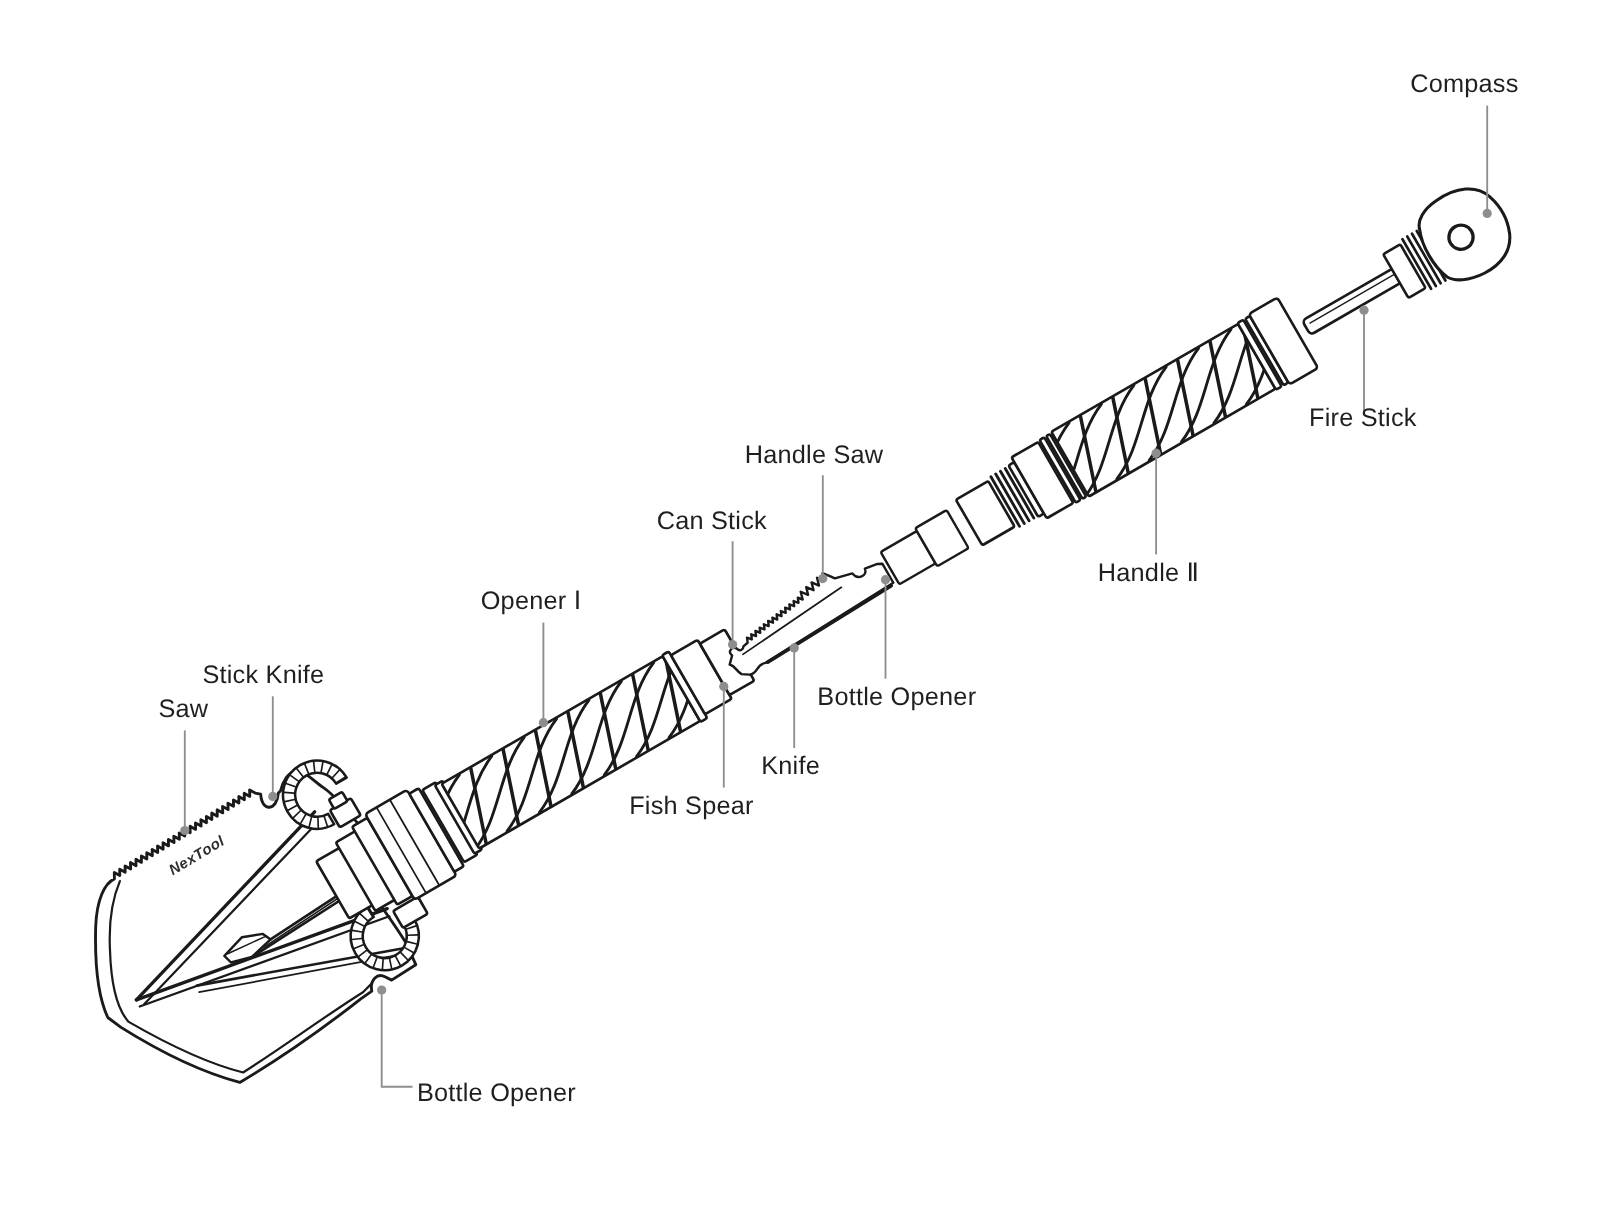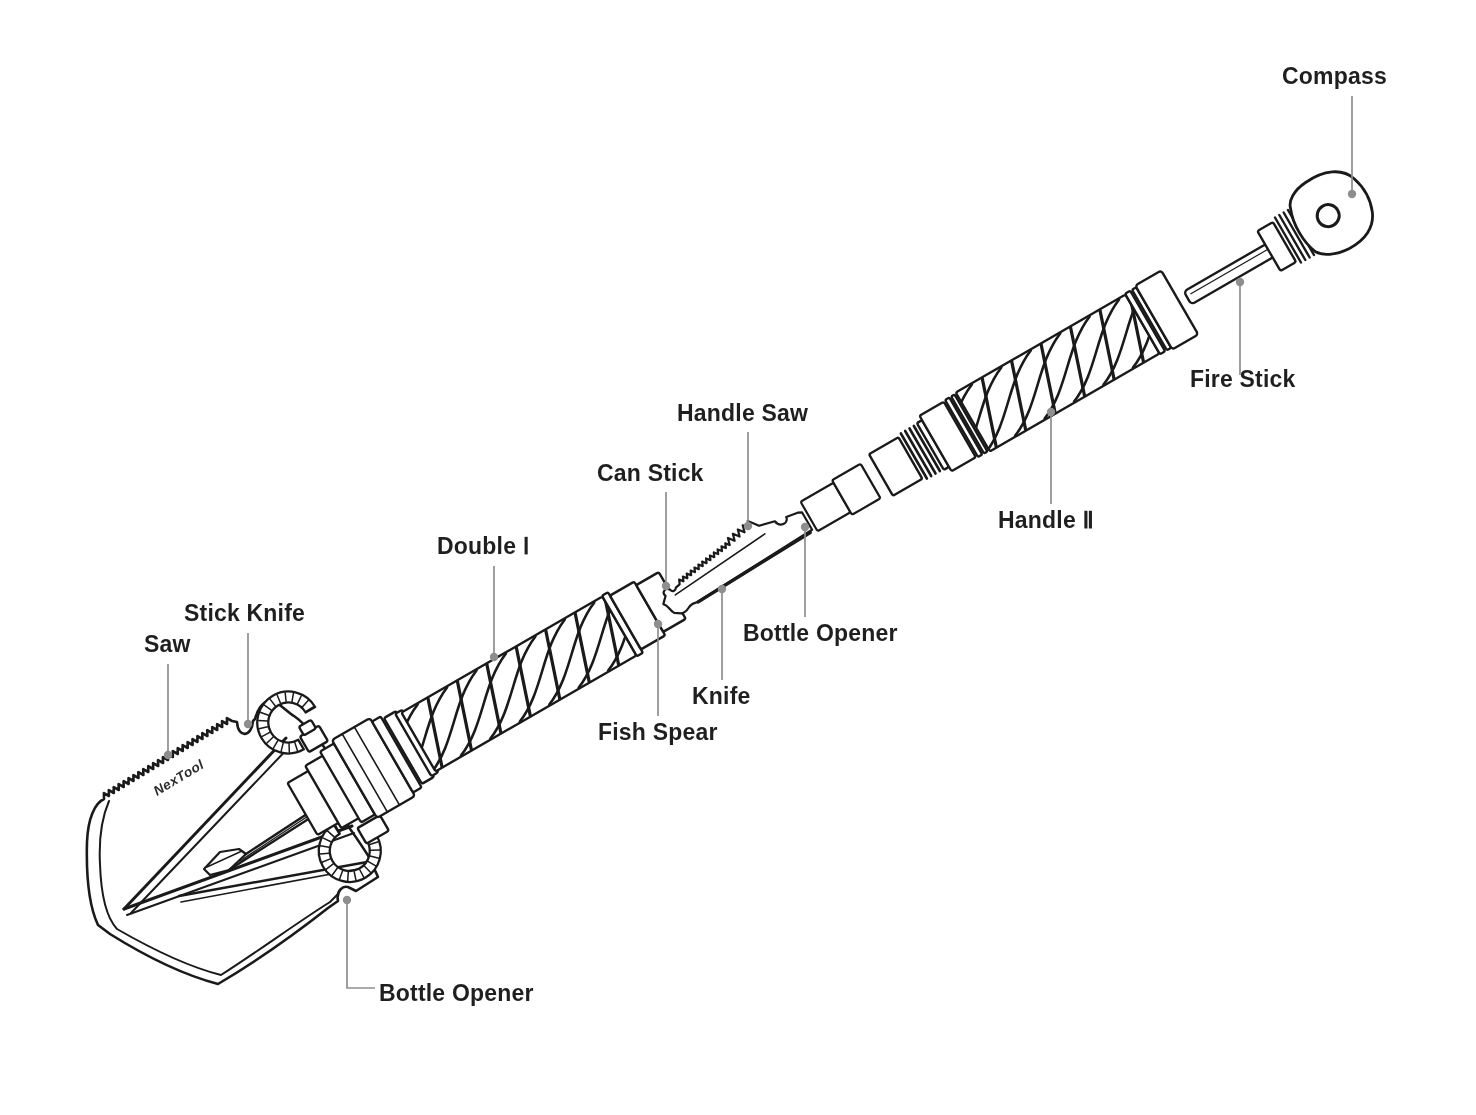--- a/index.html
+++ b/index.html
@@ -1,20 +1,20 @@
 <!DOCTYPE html>
 <html><head>
 <meta charset="utf-8">
 <style>
   html,body{margin:0;padding:0;background:#fff;}
   #stage{position:relative;width:1476px;height:1115px;background:#fff;
          font-family:"Liberation Sans",sans-serif;overflow:hidden;}
   #art{position:absolute;left:0;top:0;}
   .lbl{position:absolute;font-size:23px;line-height:1.2;color:#1f1f1f;
-       letter-spacing:.2px;white-space:nowrap;font-weight:bold;}
+       letter-spacing:.2px;white-space:nowrap;}
 </style>
 </head>
 <body>
 
 <div id="stage">
   <svg id="art" width="1476" height="1115" viewBox="0 0 1476 1115">
       <g stroke="#1a1a1a" fill="none" stroke-width="2.6" stroke-linejoin="round" stroke-linecap="round">
         <path d="M336,762 C322,744 306,724 294,716 C286,711 278,701 270,701 C262,701 257,711 255,719 L253,721 C252,737 238,739 237,722 L232,721 L226.9,718.2 L227.1,724.0 L222.0,721.2 L222.2,727.0 L217.1,724.2 L217.2,730.0 L212.2,727.2 L212.3,733.0 L207.2,730.2 L207.4,736.0 L202.3,733.2 L202.5,739.0 L197.4,736.2 L197.5,742.0 L192.5,739.2 L192.6,745.0 L187.6,742.2 L187.7,748.0 L182.6,745.2 L182.8,751.0 L177.7,748.2 L177.8,754.0 L172.8,751.2 L172.9,757.0 L167.9,754.2 L168.0,760.0 L162.9,757.2 L163.1,763.0 L158.0,760.2 L158.2,766.0 L153.1,763.2 L153.2,769.0 L148.2,766.2 L148.3,772.0 L143.2,769.2 L143.4,775.0 L138.3,772.2 L138.5,778.0 L133.4,775.2 L133.5,781.0 L128.5,778.2 L128.6,784.0 L123.6,781.2 L123.7,787.0 L118.6,784.2 L118.8,790.0 L113.7,787.2 L113.8,793.0 L108.8,790.2 L108.9,796.0 L103.9,793.2 L104.0,799.0 C95,803 88,818 87,842 C86,878 90,908 98,925 L110,934 C142,954 180,974 218,984 C262,958 300,930 328,908 L338,901 C336,891 343,884 350,888 L356,891 L378,877 L369,857 C360,843 350,828 341,817 L336,806 Z" fill="#fff"></path>
         <path d="M109,801 C100,822 99,845 100,864 C101,896 106,917 117,929 C150,948 185,966 221,975 C260,950 298,922 330,902 L338,894" stroke-width="2"></path>
         <path d="M124,909 L286,738" stroke-width="3"></path>
@@ -188,23 +188,23 @@
         <circle cx="1240" cy="282" r="4.2" fill="#8e8e8e" stroke="none"></circle>
         <line x1="1352" y1="194" x2="1352" y2="96" stroke-width="1.7"></line>
         <circle cx="1352" cy="194" r="4.2" fill="#8e8e8e" stroke="none"></circle>
         <path d="M347,900 L347,988 L375,988"></path>
         <circle cx="347" cy="900" r="4.2" fill="#8e8e8e" stroke="none"></circle>
       </g>
     </svg>
 
   <div class="lbl" style="left:144px;top:631px">Saw</div>
   <div class="lbl" style="left:184px;top:600px">Stick Knife</div>
-  <div class="lbl" style="left:437px;top:533px">Double Ⅰ</div>
+  <div class="lbl" style="left:437px;top:533px">Opener Ⅰ</div>
   <div class="lbl" style="left:597px;top:460px">Can Stick</div>
   <div class="lbl" style="left:677px;top:400px">Handle Saw</div>
-  <div class="lbl" style="left:598px;top:719px">Fish Spear</div>
+  <div class="lbl" style="left:572px;top:719px">Fish Spear</div>
   <div class="lbl" style="left:692px;top:683px">Knife</div>
   <div class="lbl" style="left:743px;top:620px">Bottle Opener</div>
   <div class="lbl" style="left:998px;top:507px">Handle Ⅱ</div>
   <div class="lbl" style="left:1190px;top:366px">Fire Stick</div>
   <div class="lbl" style="left:1282px;top:63px">Compass</div>
   <div class="lbl" style="left:379px;top:980px">Bottle Opener</div>
 </div>
 
 </body></html>

